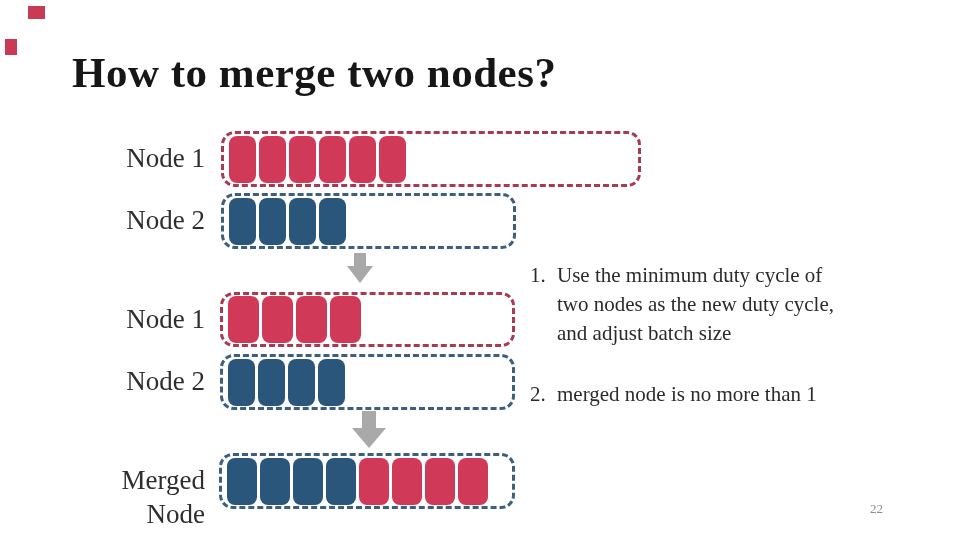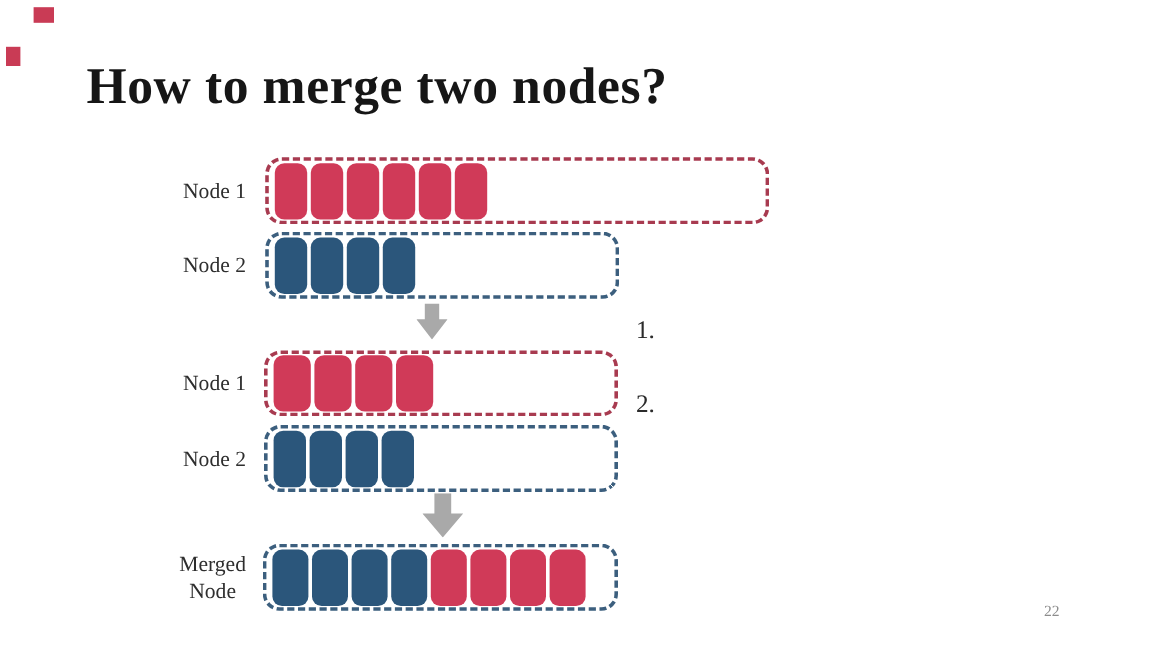--- a/index.html
+++ b/index.html
@@ -8,21 +8,21 @@
     overflow:hidden;font-family:Liberation Serif, serif;
   }
   .corner-sq{position:absolute;}
   .title{
     position:absolute;left:72px;top:48px;margin:0;
     font-size:43px;font-weight:bold;color:#161616;letter-spacing:.5px;
   }
   .row-label{
     position:absolute;left:40px;width:165px;
     display:flex;align-items:center;justify-content:flex-end;
-    text-align:right;font-size:18px;color:#2e2e2e;line-height:1.25;
+    text-align:right;font-size:27px;color:#2e2e2e;line-height:1.25;
     white-space:pre-line;
   }
   .node-box{
     position:absolute;border:3px dashed #999;border-radius:14px;
     box-sizing:border-box;display:flex;align-items:center;gap:3px;
     padding-left:5px;background:#fff;
   }
   .node-box.red-border{border-color:#a83b50;}
   .node-box.blue-border{border-color:#3c5f7e;}
   .block{height:47px;border-radius:8px;flex:0 0 auto;}
@@ -72,21 +72,21 @@
         <div class="block" style="width: 31px; background: rgb(208, 58, 88);"></div>
         <div class="block" style="width: 31px; background: rgb(208, 58, 88);"></div>
       </div>
       <div class="row-label" style="top: 354px; height: 56px;">Node 2</div>
       <div class="node-box blue-border" style="left: 220px; top: 354px; width: 295px; height: 56px;">
         <div class="block" style="width: 27px; background: rgb(43, 86, 123);"></div>
         <div class="block" style="width: 27px; background: rgb(43, 86, 123);"></div>
         <div class="block" style="width: 27px; background: rgb(43, 86, 123);"></div>
         <div class="block" style="width: 27px; background: rgb(43, 86, 123);"></div>
       </div>
-      <div class="row-label" style="top: 453px; height: 56px; text-align: center;">Merged
+      <div class="row-label" style="top: 470px; height: 56px;">Merged
 Node</div>
       <div class="node-box blue-border" style="left: 219px; top: 453px; width: 296px; height: 56px;">
         <div class="block" style="width: 30px; background: rgb(43, 86, 123);"></div>
         <div class="block" style="width: 30px; background: rgb(43, 86, 123);"></div>
         <div class="block" style="width: 30px; background: rgb(43, 86, 123);"></div>
         <div class="block" style="width: 30px; background: rgb(43, 86, 123);"></div>
         <div class="block" style="width: 30px; background: rgb(208, 58, 88);"></div>
         <div class="block" style="width: 30px; background: rgb(208, 58, 88);"></div>
         <div class="block" style="width: 30px; background: rgb(208, 58, 88);"></div>
         <div class="block" style="width: 30px; background: rgb(208, 58, 88);"></div>
@@ -97,23 +97,29 @@
     <polygon points="7,0 19,0 19,13 26,13 13,30 0,13 7,13" fill="#a9a9a9"></polygon>
   </svg>
 
   <svg class="arrow" id="arrow-2" style="left:352px;top:411px;" width="34" height="37" viewBox="0 0 34 37">
     <polygon points="10,0 24,0 24,17 34,17 17,37 0,17 10,17" fill="#a9a9a9"></polygon>
   </svg>
 
   <div class="notes" id="notes">
       <div class="note-item">
         <div class="note-num">1.</div>
+        <div>
+          <div class="note-line"><span>Use the minimum duty cycle of</span></div>
+          <div class="note-line"><span>two nodes as the new duty cycle,</span></div>
+          <div class="note-line"><span>and adjust batch size</span></div>
+        </div>
       </div>
       <div class="note-item" style="margin-top: 32px;">
         <div class="note-num">2.</div>
         <div>
+          <div class="note-line"><span>merged node is no more than 1</span></div>
         </div>
       </div>
     </div>
 
   <div class="page-number">22</div>
 
 </div>
 
 </body></html>

